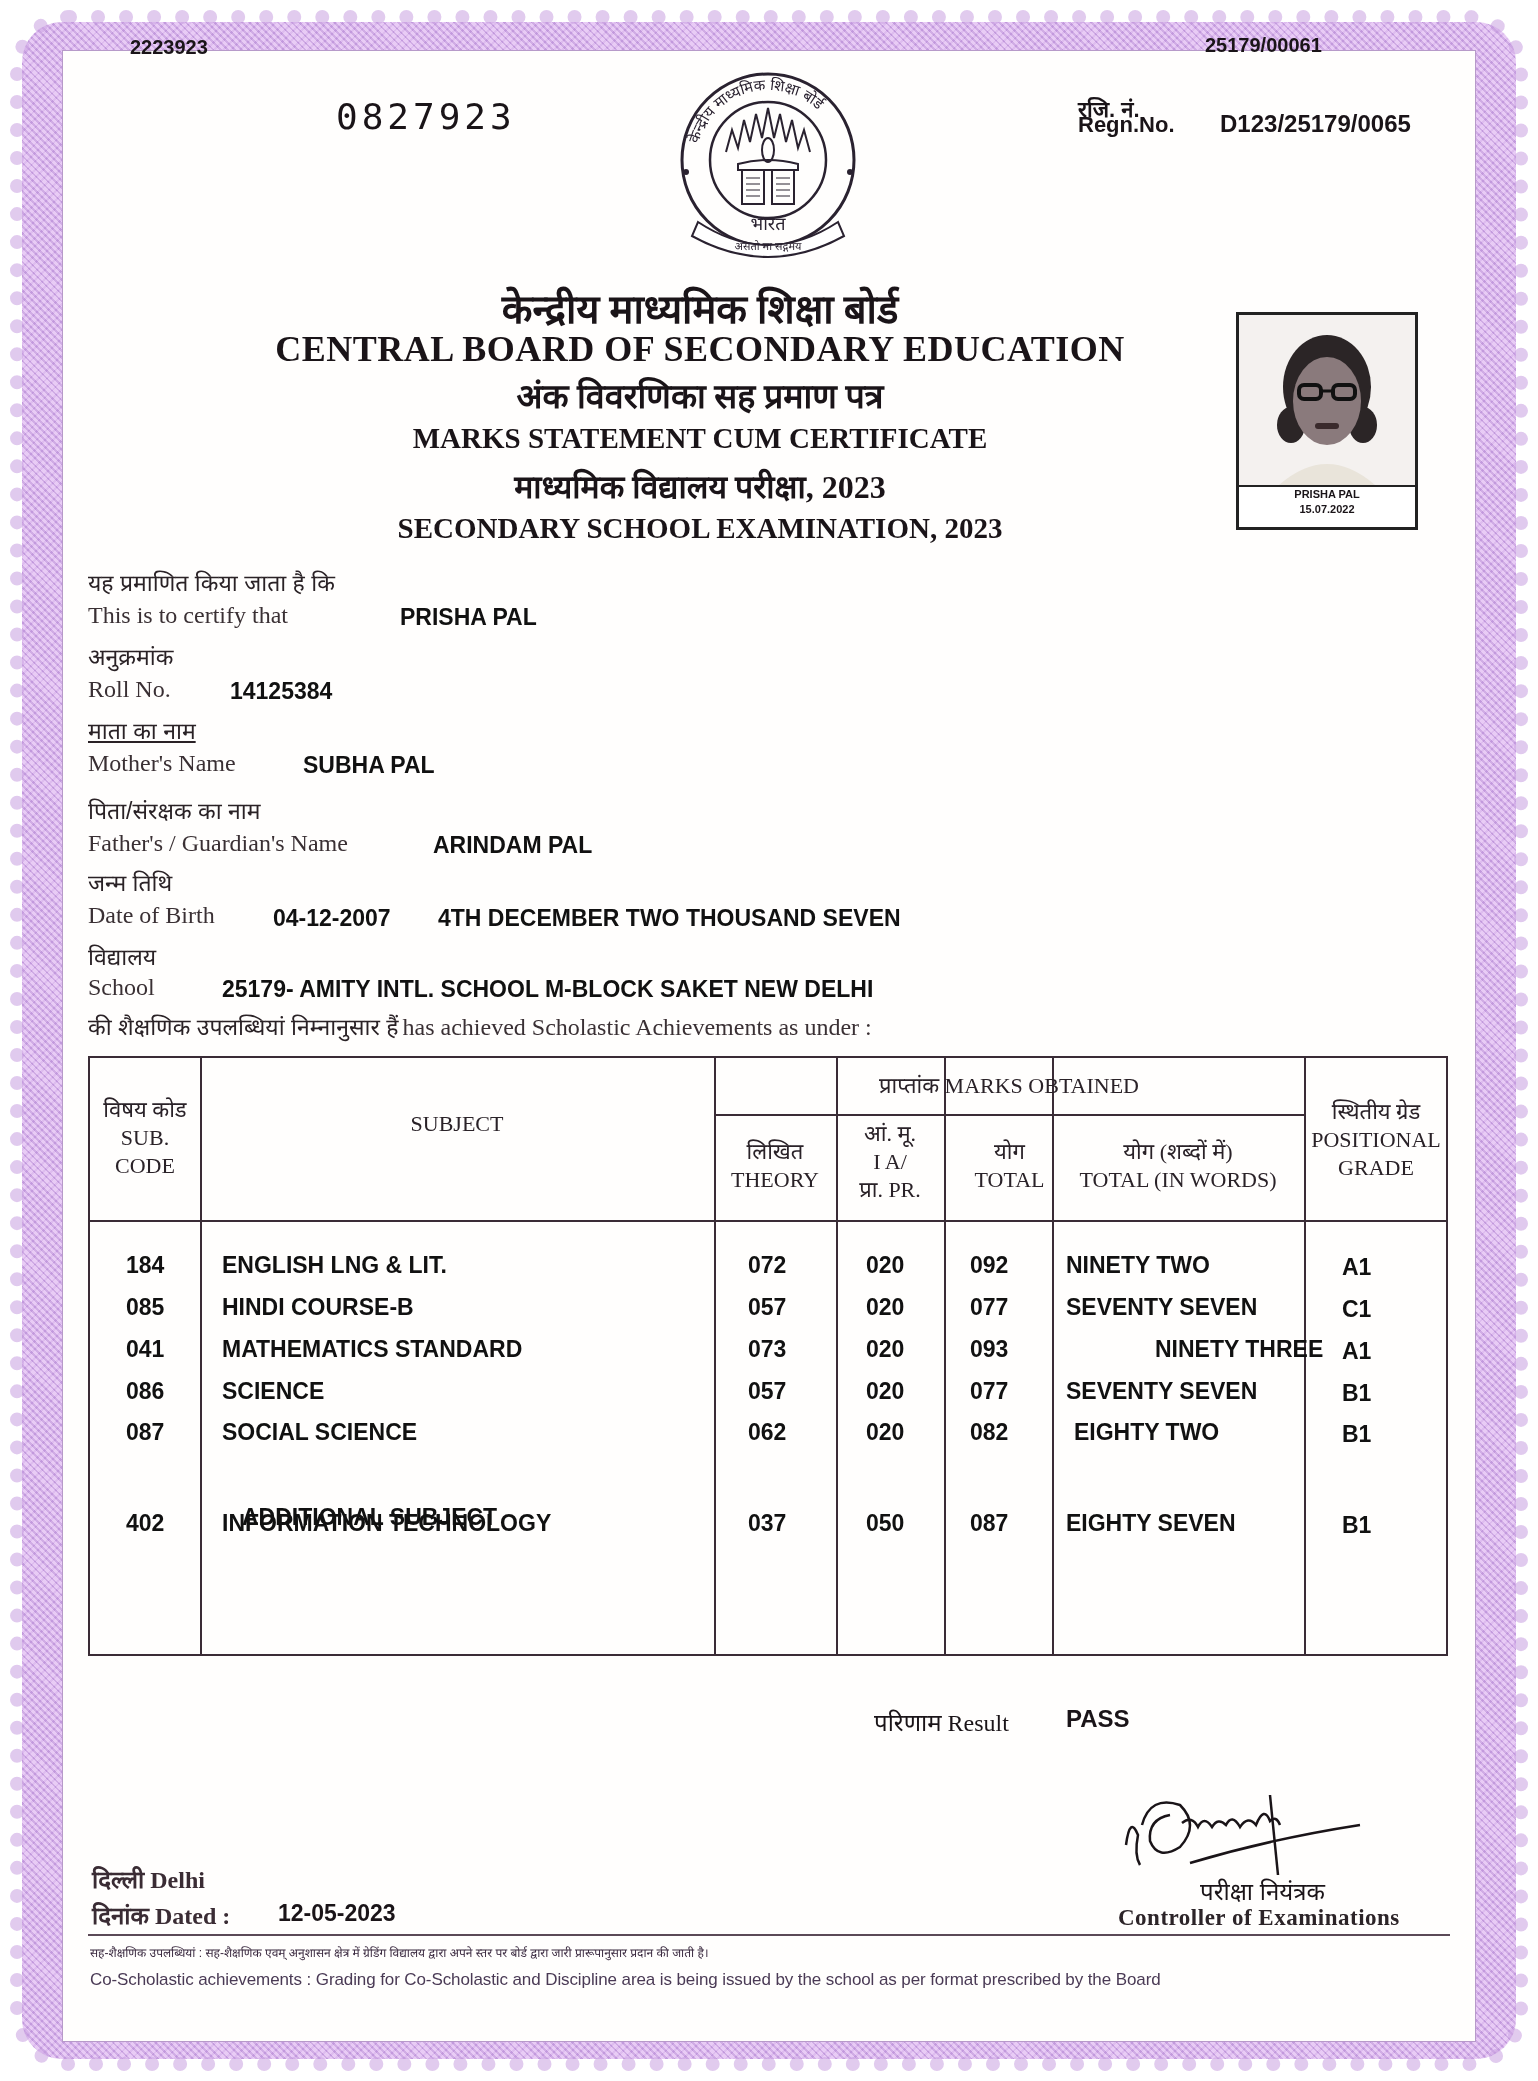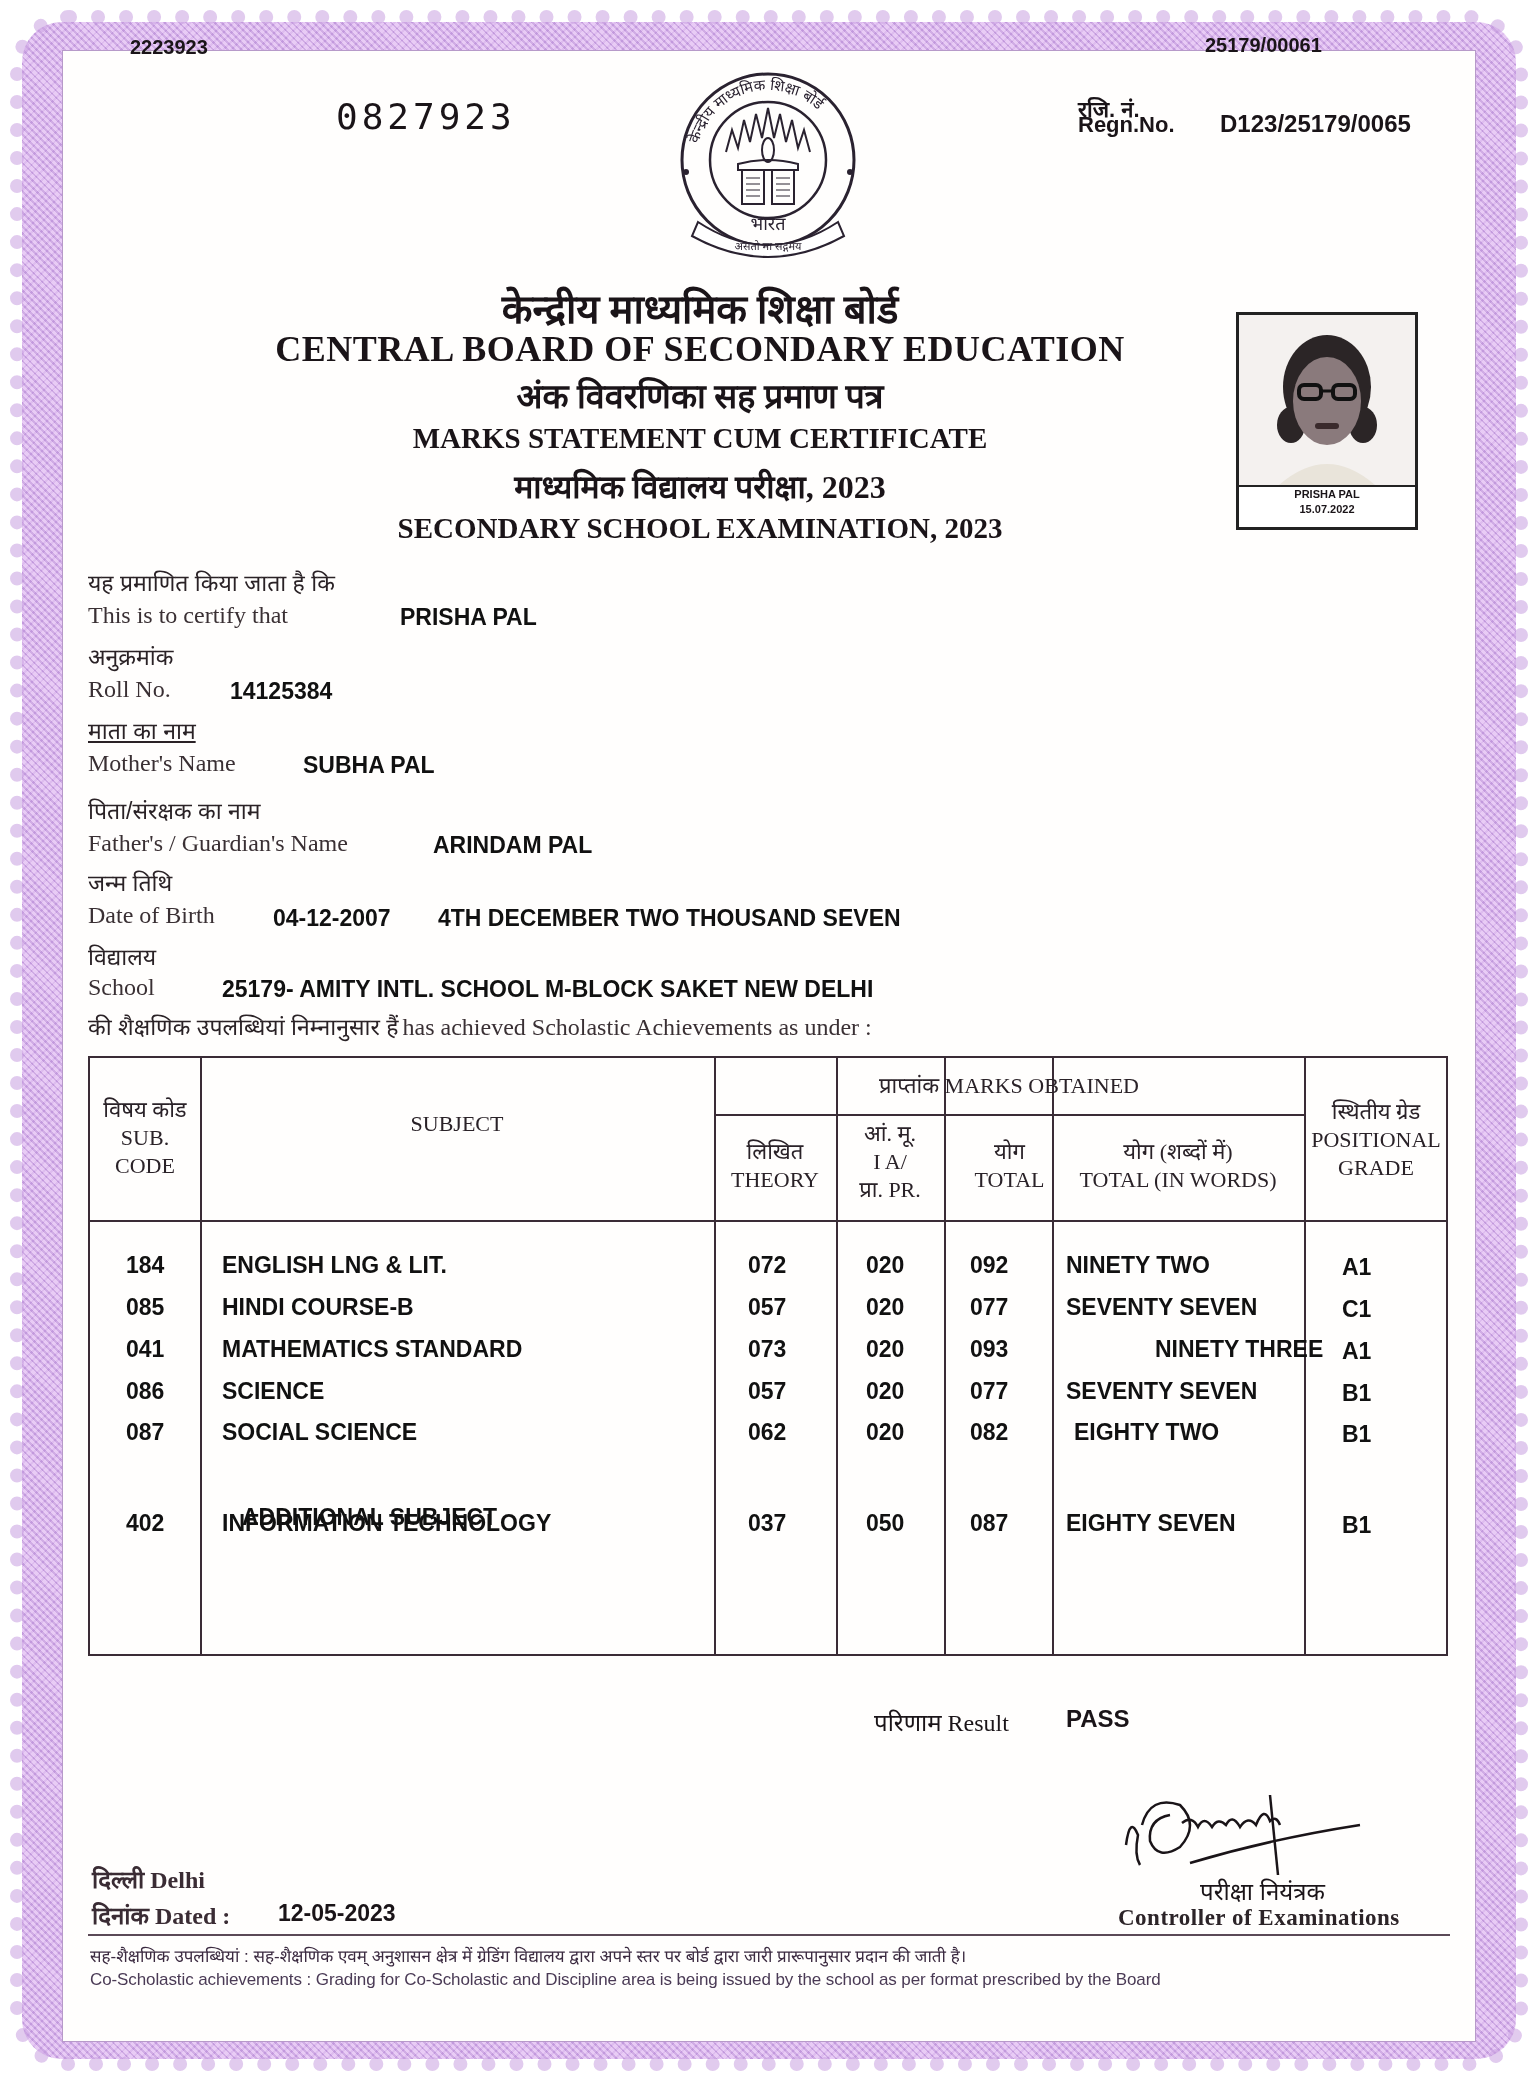--- a/index.html
+++ b/index.html
@@ -70,21 +70,21 @@
   .result-val { left: 1066px; top: 1705px; font-size: 24px; font-weight: bold; font-family: "Liberation Sans", sans-serif; }
 
   .sign { left: 1120px; top: 1775px; width: 260px; height: 110px; }
   .ctrl-hi { left: 1200px; top: 1874px; font-size: 24px; font-family: "Liberation Sans", sans-serif; }
   .ctrl-en { left: 1118px; top: 1905px; font-size: 23px; font-weight: bold; letter-spacing: 0.5px; color: #2c2428; }
 
   .place { left: 92px; top: 1862px; font-size: 24px; font-weight: bold; color: #3a2c34; }
   .dated-lbl { left: 92px; top: 1898px; font-size: 24px; font-weight: bold; color: #3a2c34; }
   .dated-val { left: 278px; top: 1900px; font-size: 23px; font-weight: bold; font-family: "Liberation Sans", sans-serif; }
   .foot-rule { left: 88px; top: 1934px; width: 1362px; height: 0; border-top: 2px solid #5b4a57; }
-  .foot-hi { left: 90px; top: 1944px; font-size: 17px; font-family: "Liberation Sans", sans-serif; color: #3b2a40; }
+  .foot-hi { left: 90px; top: 1944px; font-size: 12px; font-family: "Liberation Sans", sans-serif; color: #3b2a40; }
   .foot-en { left: 90px; top: 1970px; font-size: 17px; font-family: "Liberation Sans", sans-serif; color: #4a3a55; letter-spacing: -0.1px; }
 </style>
 </head>
 <body>
 
 <div class="frame"></div>
 <div class="frame-scallop"></div>
 
 <div class="abs sans serial-top-left">2223923</div>
 <div class="abs sans serial-top-right">25179/00061</div>

